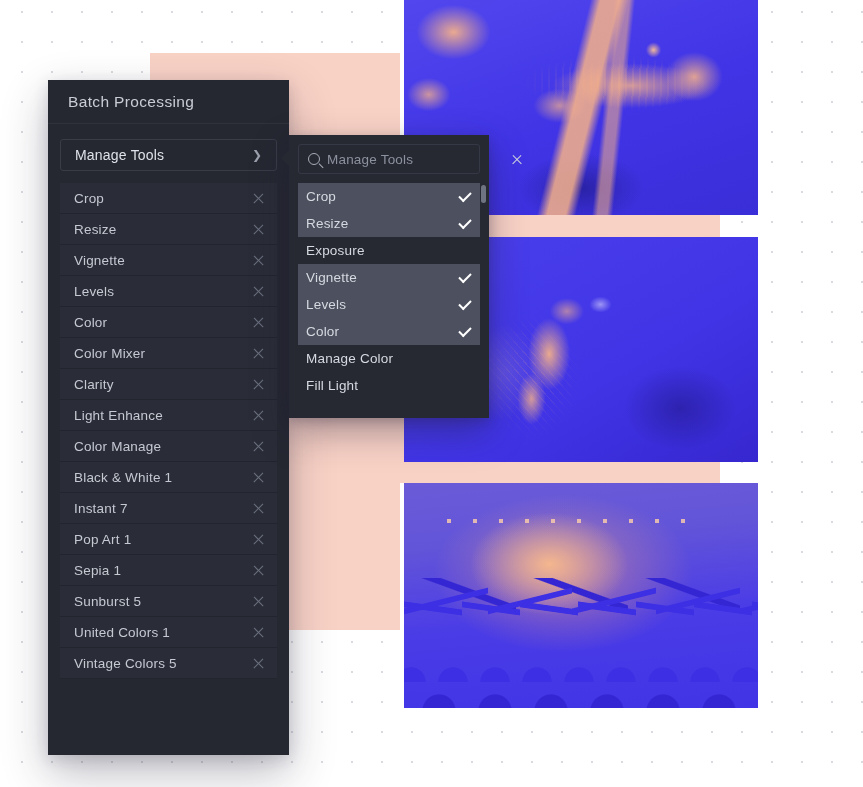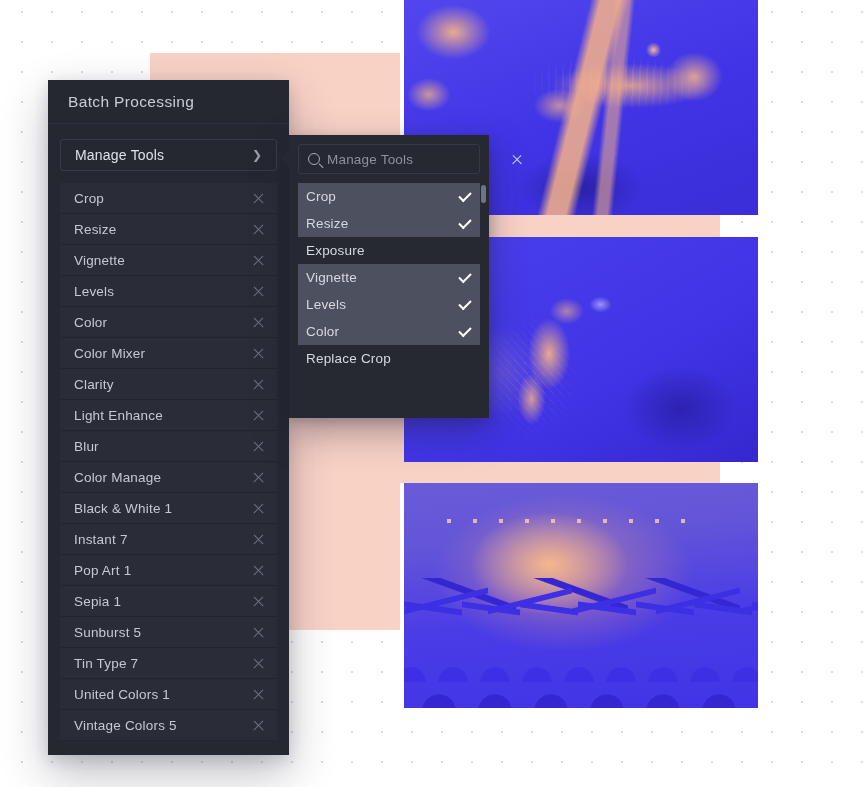--- a/index.html
+++ b/index.html
@@ -383,24 +383,20 @@
         </div>
         <div class="tool-row">
           <span class="name">Clarity</span>
           <span class="x-icon"></span>
         </div>
         <div class="tool-row">
           <span class="name">Light Enhance</span>
           <span class="x-icon"></span>
         </div>
         <div class="tool-row">
-          <span class="name">Blur</span>
-          <span class="x-icon"></span>
-        </div>
-        <div class="tool-row">
           <span class="name">Color Manage</span>
           <span class="x-icon"></span>
         </div>
         <div class="tool-row">
           <span class="name">Black &amp; White 1</span>
           <span class="x-icon"></span>
         </div>
         <div class="tool-row">
           <span class="name">Instant 7</span>
           <span class="x-icon"></span>
@@ -408,24 +404,20 @@
         <div class="tool-row">
           <span class="name">Pop Art 1</span>
           <span class="x-icon"></span>
         </div>
         <div class="tool-row">
           <span class="name">Sepia 1</span>
           <span class="x-icon"></span>
         </div>
         <div class="tool-row">
           <span class="name">Sunburst 5</span>
-          <span class="x-icon"></span>
-        </div>
-        <div class="tool-row">
-          <span class="name">Tin Type 7</span>
           <span class="x-icon"></span>
         </div>
         <div class="tool-row">
           <span class="name">United Colors 1</span>
           <span class="x-icon"></span>
         </div>
         <div class="tool-row">
           <span class="name">Vintage Colors 5</span>
           <span class="x-icon"></span>
         </div>
@@ -463,17 +455,21 @@
       </div>
       <div class="opt-row on">
         <span class="name">Levels</span>
         <span class="check-icon"></span>
       </div>
       <div class="opt-row on">
         <span class="name">Color</span>
         <span class="check-icon"></span>
       </div>
       <div class="opt-row">
-        <span class="name">Replace Crop</span>
+        <span class="name">Manage Color</span>
+        <span class="check-icon"></span>
+      </div>
+      <div class="opt-row">
+        <span class="name">Fill Light</span>
         <span class="check-icon"></span>
       </div>
     </div>
 </div>
 
 </body></html>

